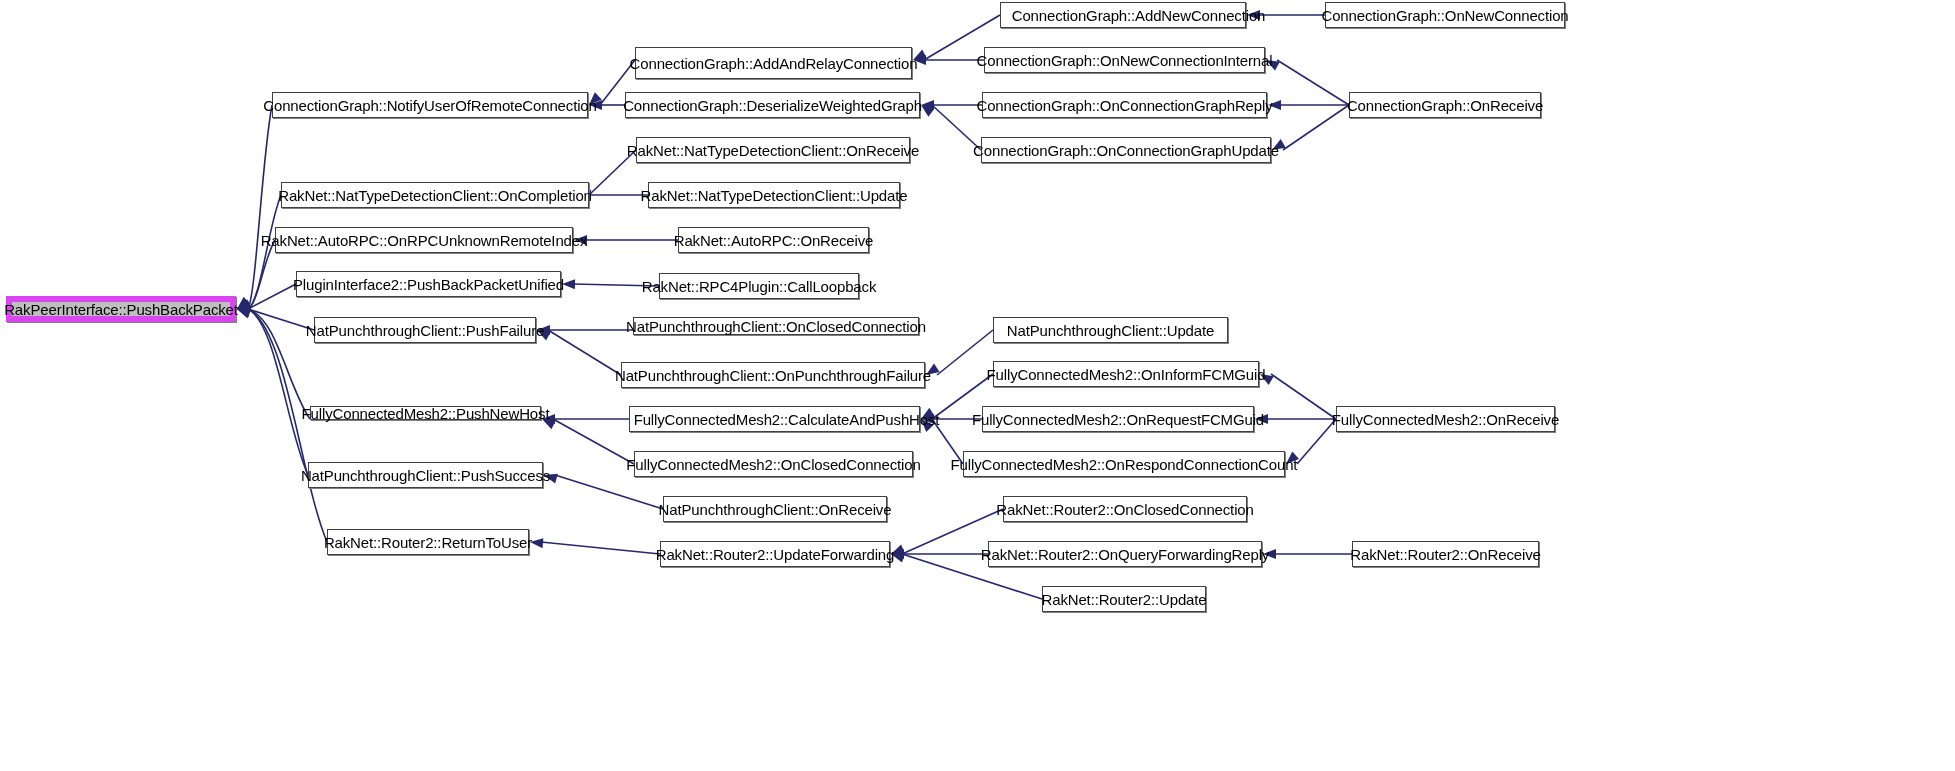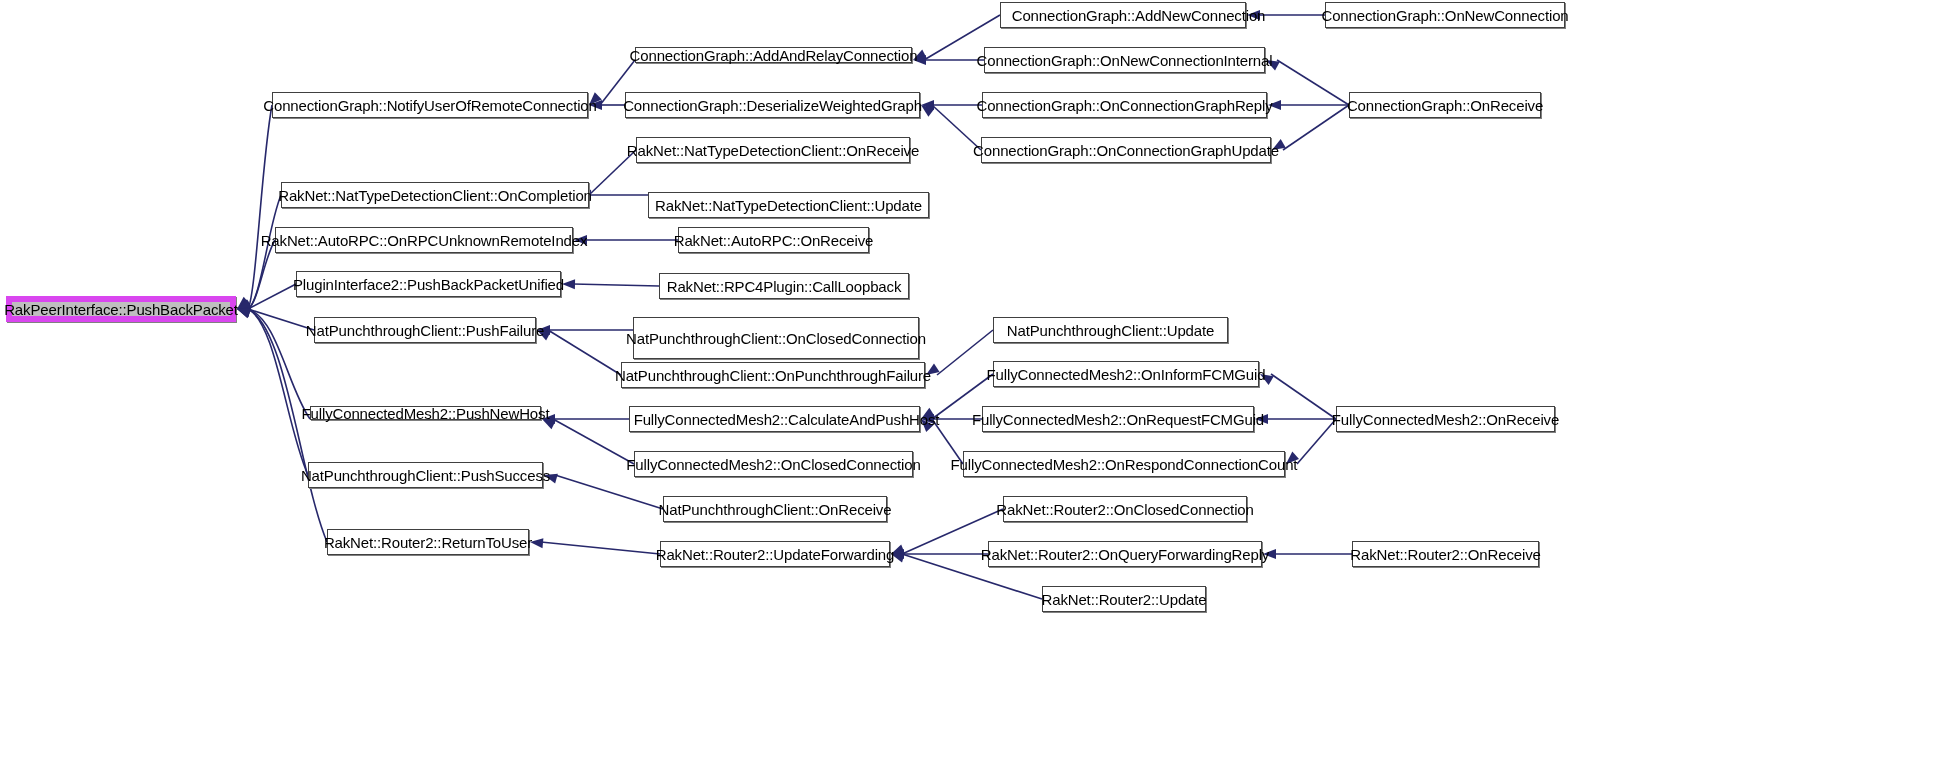--- a/index.html
+++ b/index.html
@@ -119,21 +119,21 @@
       <path d="M 1352 554 L 1274 554" stroke="#27286b" stroke-width="1.6" fill="none"></path>
       <polygon points="1263,554 1276,559 1276,549" fill="#27286b"></polygon>
     </svg>
   <div id="node-layer">
       <div class="node root" style="left: 6px; top: 296px; width: 230px; height: 26px;">
         <span>RakPeerInterface::PushBackPacket</span>
       </div>
       <div class="node" style="left: 272px; top: 92px; width: 316px; height: 26px;">
         <span>ConnectionGraph::NotifyUserOfRemoteConnection</span>
       </div>
-      <div class="node" style="left: 635px; top: 47px; width: 277px; height: 16px;">
+      <div class="node" style="left: 635px; top: 47px; width: 277px; height: 32px;">
         <span>ConnectionGraph::AddAndRelayConnection</span>
       </div>
       <div class="node" style="left: 1000px; top: 2px; width: 246px; height: 26px; padding-left: 31px;">
         <span>ConnectionGraph::AddNewConnection</span>
       </div>
       <div class="node" style="left: 1325px; top: 2px; width: 240px; height: 26px;">
         <span>ConnectionGraph::OnNewConnection</span>
       </div>
       <div class="node" style="left: 984px; top: 47px; width: 281px; height: 26px;">
         <span>ConnectionGraph::OnNewConnectionInternal</span>
@@ -149,39 +149,39 @@
       </div>
       <div class="node" style="left: 981px; top: 137px; width: 290px; height: 26px;">
         <span>ConnectionGraph::OnConnectionGraphUpdate</span>
       </div>
       <div class="node" style="left: 636px; top: 137px; width: 274px; height: 26px;">
         <span>RakNet::NatTypeDetectionClient::OnReceive</span>
       </div>
       <div class="node" style="left: 281px; top: 182px; width: 308px; height: 26px;">
         <span>RakNet::NatTypeDetectionClient::OnCompletion</span>
       </div>
-      <div class="node" style="left: 648px; top: 192px; width: 281px; height: 26px;">
+      <div class="node" style="left: 648px; top: 182px; width: 252px; height: 26px;">
         <span>RakNet::NatTypeDetectionClient::Update</span>
       </div>
       <div class="node" style="left: 275px; top: 227px; width: 298px; height: 26px;">
         <span>RakNet::AutoRPC::OnRPCUnknownRemoteIndex</span>
       </div>
       <div class="node" style="left: 678px; top: 227px; width: 191px; height: 26px;">
         <span>RakNet::AutoRPC::OnReceive</span>
       </div>
       <div class="node" style="left: 296px; top: 271px; width: 265px; height: 26px;">
         <span>PluginInterface2::PushBackPacketUnified</span>
       </div>
-      <div class="node" style="left: 659px; top: 273px; width: 250px; height: 26px;">
+      <div class="node" style="left: 659px; top: 273px; width: 200px; height: 26px;">
         <span>RakNet::RPC4Plugin::CallLoopback</span>
       </div>
       <div class="node" style="left: 314px; top: 317px; width: 222px; height: 26px;">
         <span>NatPunchthroughClient::PushFailure</span>
       </div>
-      <div class="node" style="left: 633px; top: 317px; width: 286px; height: 42px;">
+      <div class="node" style="left: 633px; top: 317px; width: 286px; height: 18px;">
         <span>NatPunchthroughClient::OnClosedConnection</span>
       </div>
       <div class="node" style="left: 993px; top: 317px; width: 235px; height: 26px;">
         <span>NatPunchthroughClient::Update</span>
       </div>
       <div class="node" style="left: 621px; top: 362px; width: 304px; height: 26px;">
         <span>NatPunchthroughClient::OnPunchthroughFailure</span>
       </div>
       <div class="node" style="left: 993px; top: 361px; width: 266px; height: 26px;">
         <span>FullyConnectedMesh2::OnInformFCMGuid</span>

